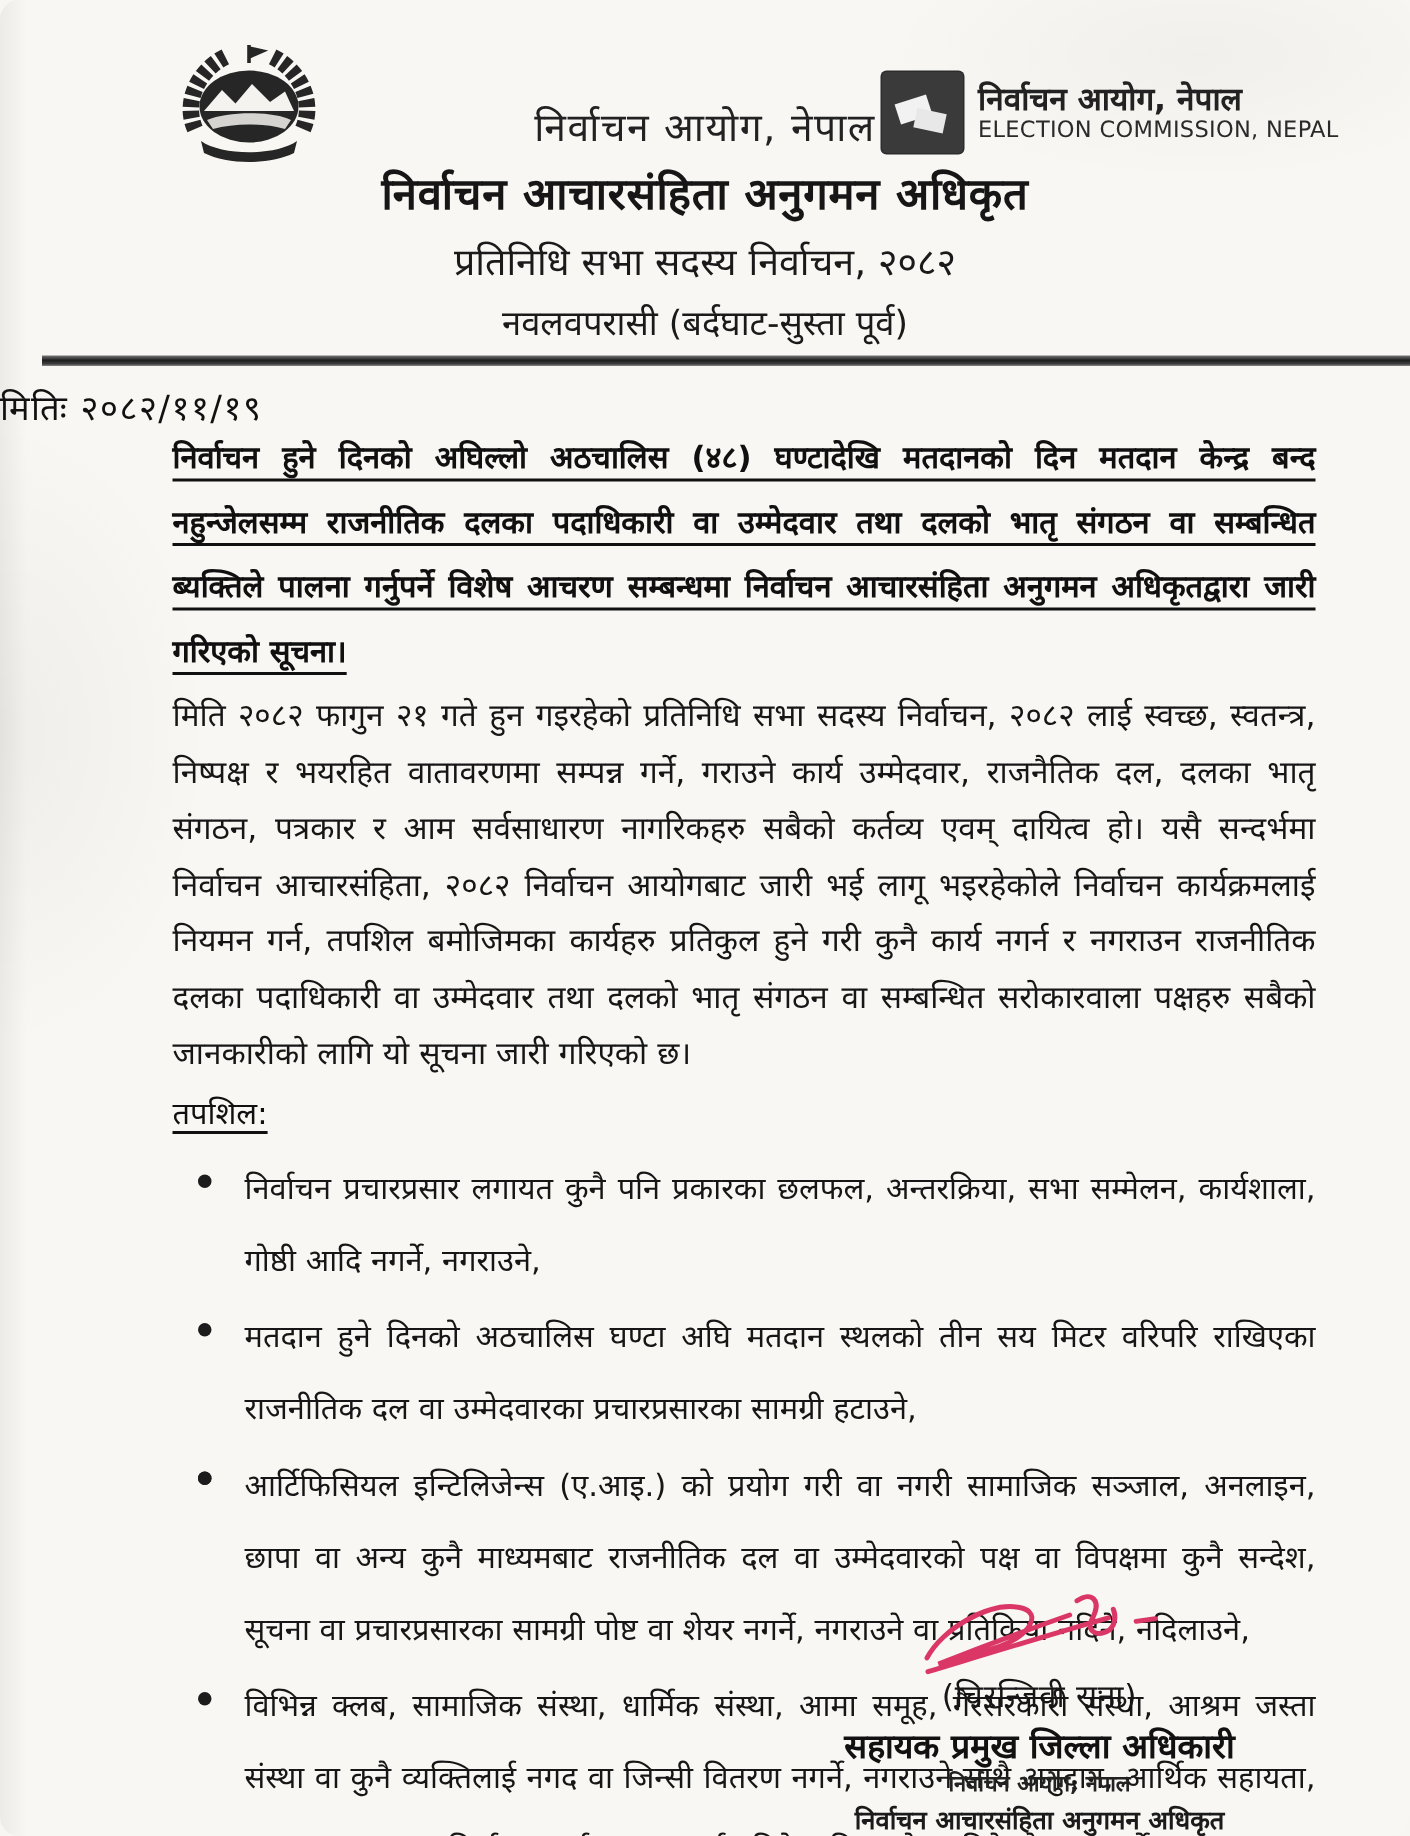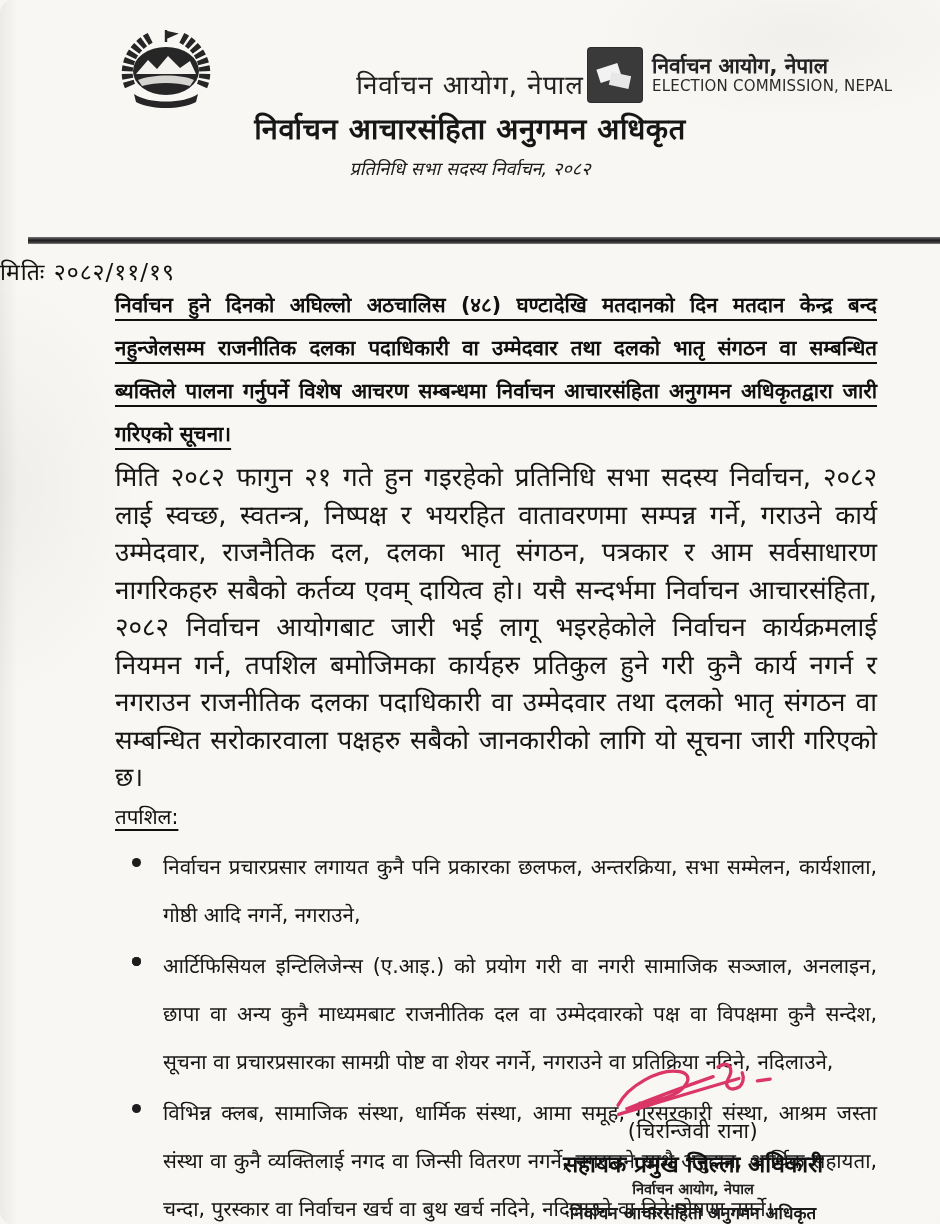--- a/index.html
+++ b/index.html
@@ -36,21 +36,21 @@
     position:relative;overflow:hidden;flex:0 0 auto;
     box-shadow:0 0 0 1px #2c2c2c;
   }
   .ballot-a{position:absolute;left:10px;top:18px;width:22px;height:14px;background:#f2f2f2;transform:rotate(-18deg);}
   .ballot-b{position:absolute;left:22px;top:26px;width:20px;height:13px;background:#e8e8e8;transform:rotate(12deg);}
   .ec-logo-text{line-height:1.1;}
   .ec-np{font-size:21px;font-weight:bold;color:#222;}
   .ec-en{font-size:15px;font-weight:normal;color:#2a2a2a;letter-spacing:0.2px;}
   .titles{position:absolute;top:108px;left:0;right:0;text-align:center;}
   .t1{font-size:29px;font-weight:bold;color:#161616;letter-spacing:0.5px;}
-  .t2{font-size:18px;margin-top:9px;color:#1a1a1a;font-style:italic;}
+  .t2{font-size:25px;margin-top:9px;color:#1a1a1a;}
   .t3{font-size:23px;margin-top:8px;color:#1a1a1a;}
   .rule{
     position:absolute;top:237px;left:28px;right:0;height:7px;
     background:linear-gradient(180deg,#777 0%,#1d1d1d 45%,#3f3f3f 80%,#8a8a8a 100%);
   }
   .date-line{
     position:absolute;top:255px;left:0;right:142px;
     font-size:23px;color:#111;
     letter-spacing:1px;
   }
@@ -59,21 +59,21 @@
   }
   .intro{
     font-size:20.5px;font-weight:bold;line-height:43px;
     text-align:justify;color:#101010;
     text-decoration:underline;
     text-decoration-thickness:1.6px;
     text-underline-offset:7px;
   }
   .para{
     margin-top:3px;
-    font-size:26px;line-height:37.5px;
+    font-size:21px;line-height:37.5px;
     text-align:justify;color:#161616;
   }
   .details-label{
     margin-top:2px;font-size:20.5px;line-height:36px;color:#101010;
     text-decoration:underline;text-underline-offset:5px;
   }
   ul.bullets{
     margin:8px 0 0 0;padding:0 0 0 48px;list-style:none;
   }
   ul.bullets li{
@@ -123,33 +123,35 @@
       <div class="ec-logo-text">
         <div class="ec-np">निर्वाचन आयोग, नेपाल</div>
         <div class="ec-en">ELECTION COMMISSION, NEPAL</div>
       </div>
     </div>
   </div>
 
   <div class="titles">
     <div class="t1">निर्वाचन आचारसंहिता अनुगमन अधिकृत</div>
     <div class="t2">प्रतिनिधि सभा सदस्य निर्वाचन, २०८२</div>
+    <div class="t3">नवलवपरासी (बर्दघाट-सुस्ता पूर्व)</div>
   </div>
 
   <div class="rule"></div>
 
   <div class="date-line">मितिः २०८२/११/१९</div>
 
   <div class="doc-body">
     <div class="intro">निर्वाचन हुने दिनको अघिल्लो अठचालिस (४८) घण्टादेखि मतदानको दिन मतदान केन्द्र बन्द नहुन्जेलसम्म राजनीतिक दलका पदाधिकारी वा उम्मेदवार तथा दलको भातृ संगठन वा सम्बन्धित ब्यक्तिले पालना गर्नुपर्ने विशेष आचरण सम्बन्धमा निर्वाचन आचारसंहिता अनुगमन अधिकृतद्वारा जारी गरिएको सूचना।</div>
     <div class="para">मिति २०८२ फागुन २१ गते हुन गइरहेको प्रतिनिधि सभा सदस्य निर्वाचन, २०८२ लाई स्वच्छ, स्वतन्त्र, निष्पक्ष र भयरहित वातावरणमा सम्पन्न गर्ने, गराउने कार्य उम्मेदवार, राजनैतिक दल, दलका भातृ संगठन, पत्रकार र आम सर्वसाधारण नागरिकहरु सबैको कर्तव्य एवम् दायित्व हो। यसै सन्दर्भमा निर्वाचन आचारसंहिता, २०८२ निर्वाचन आयोगबाट जारी भई लागू भइरहेकोले निर्वाचन कार्यक्रमलाई नियमन गर्न, तपशिल बमोजिमका कार्यहरु प्रतिकुल हुने गरी कुनै कार्य नगर्न र नगराउन राजनीतिक दलका पदाधिकारी वा उम्मेदवार तथा दलको भातृ संगठन वा सम्बन्धित सरोकारवाला पक्षहरु सबैको जानकारीको लागि यो सूचना जारी गरिएको छ।</div>
     <div class="details-label">तपशिल:</div>
 
     <ul class="bullets">
       <li><span class="dot"></span><span>निर्वाचन प्रचारप्रसार लगायत कुनै पनि प्रकारका छलफल, अन्तरक्रिया, सभा सम्मेलन, कार्यशाला, गोष्ठी आदि नगर्ने, नगराउने,</span></li>
+      <li><span class="dot"></span><span>मतदान हुने दिनको अठचालिस घण्टा अघि मतदान स्थलको तीन सय मिटर वरिपरि राखिएका राजनीतिक दल वा उम्मेदवारका प्रचारप्रसारका सामग्री हटाउने,</span></li>
       <li><span class="dot"></span></li>
       <li><span class="dot"></span><span>आर्टिफिसियल इन्टिलिजेन्स (ए.आइ.) को प्रयोग गरी वा नगरी सामाजिक सञ्जाल, अनलाइन, छापा वा अन्य कुनै माध्यमबाट राजनीतिक दल वा उम्मेदवारको पक्ष वा विपक्षमा कुनै सन्देश, सूचना वा प्रचारप्रसारका सामग्री पोष्ट वा शेयर नगर्ने, नगराउने वा प्रतिक्रिया नदिने, नदिलाउने,</span></li>
       <li><span class="dot"></span><span>विभिन्न क्लब, सामाजिक संस्था, धार्मिक संस्था, आमा समूह, गैरसरकारी संस्था, आश्रम जस्ता संस्था वा कुनै व्यक्तिलाई नगद वा जिन्सी वितरण नगर्ने, नगराउने साथै अनुदान, आर्थिक सहायता, चन्दा, पुरस्कार वा निर्वाचन खर्च वा बुथ खर्च नदिने, नदिलाउने वा दिने घोषणा नगर्ने।</span></li>
     </ul>
   </div>
 
   <div class="sig-block">
     <svg class="sig-ink" viewBox="0 0 190 70" aria-hidden="true">
       <g fill="none" stroke="#db3766" stroke-width="3.6" stroke-linecap="round" transform="rotate(-4 95 35)">
         <path d="M12,46 C24,26 60,8 82,14 C100,19 86,36 66,41 C50,45 32,49 20,51 C48,42 96,28 118,22"></path>

